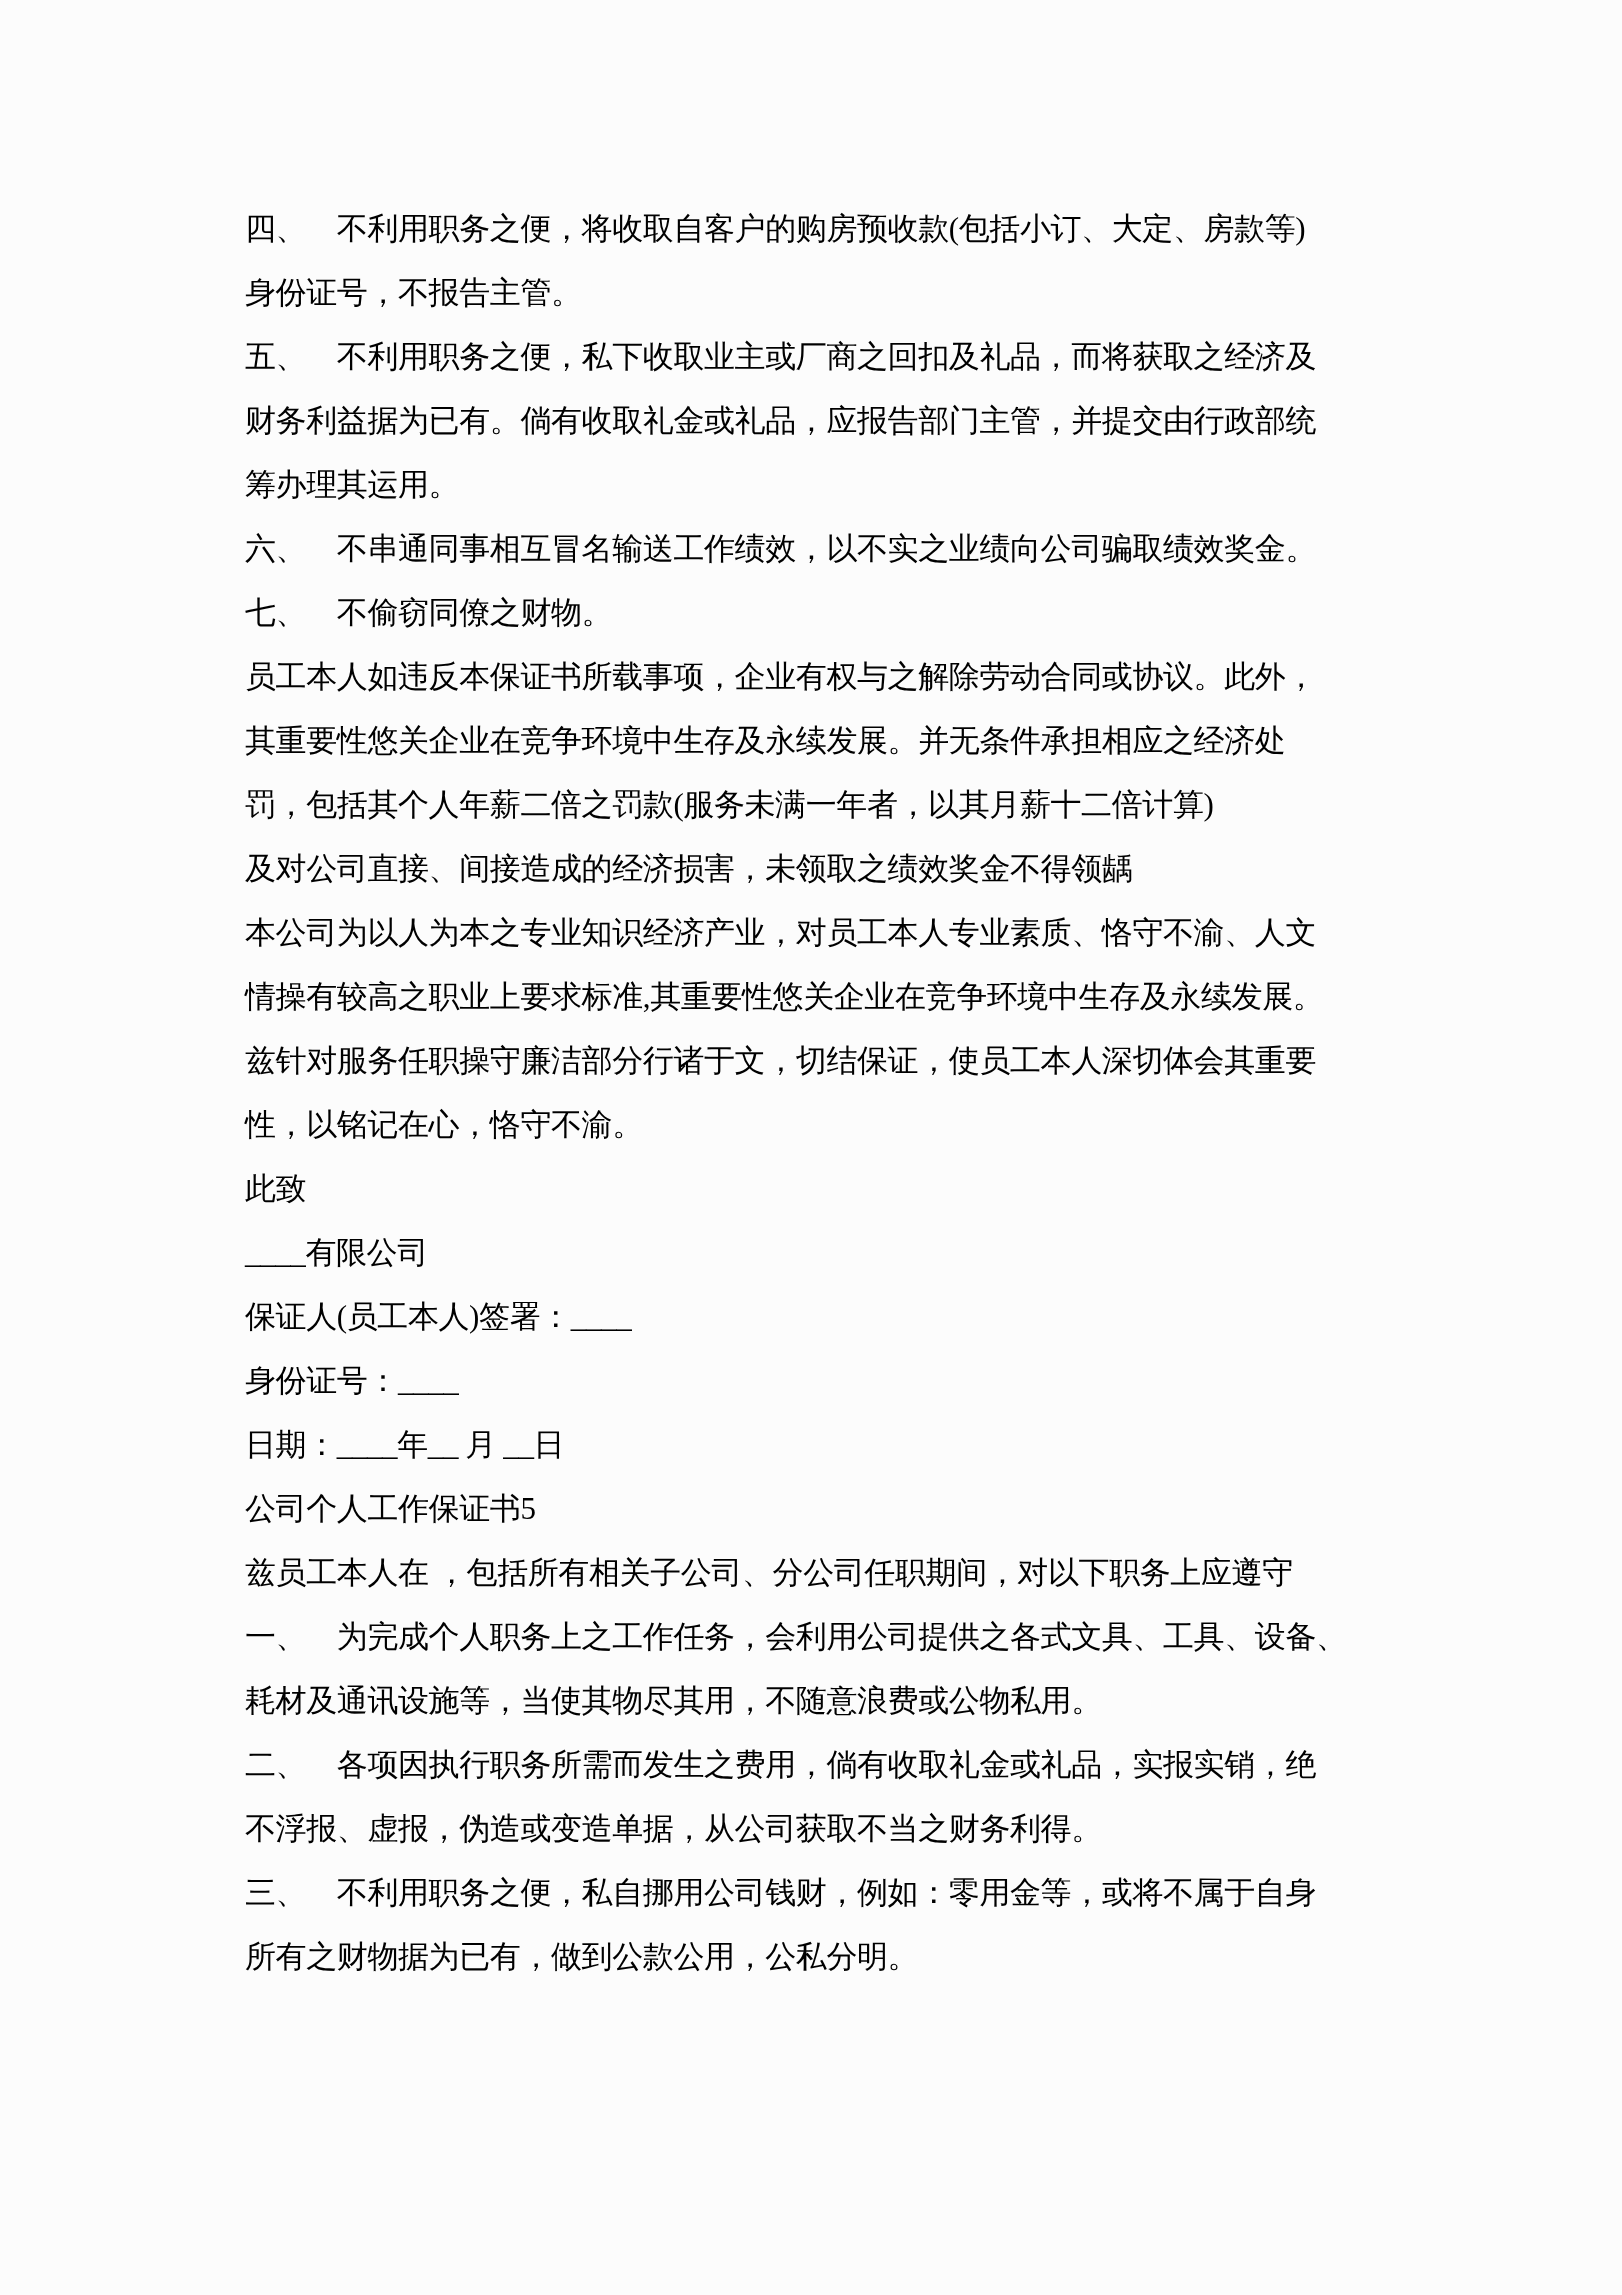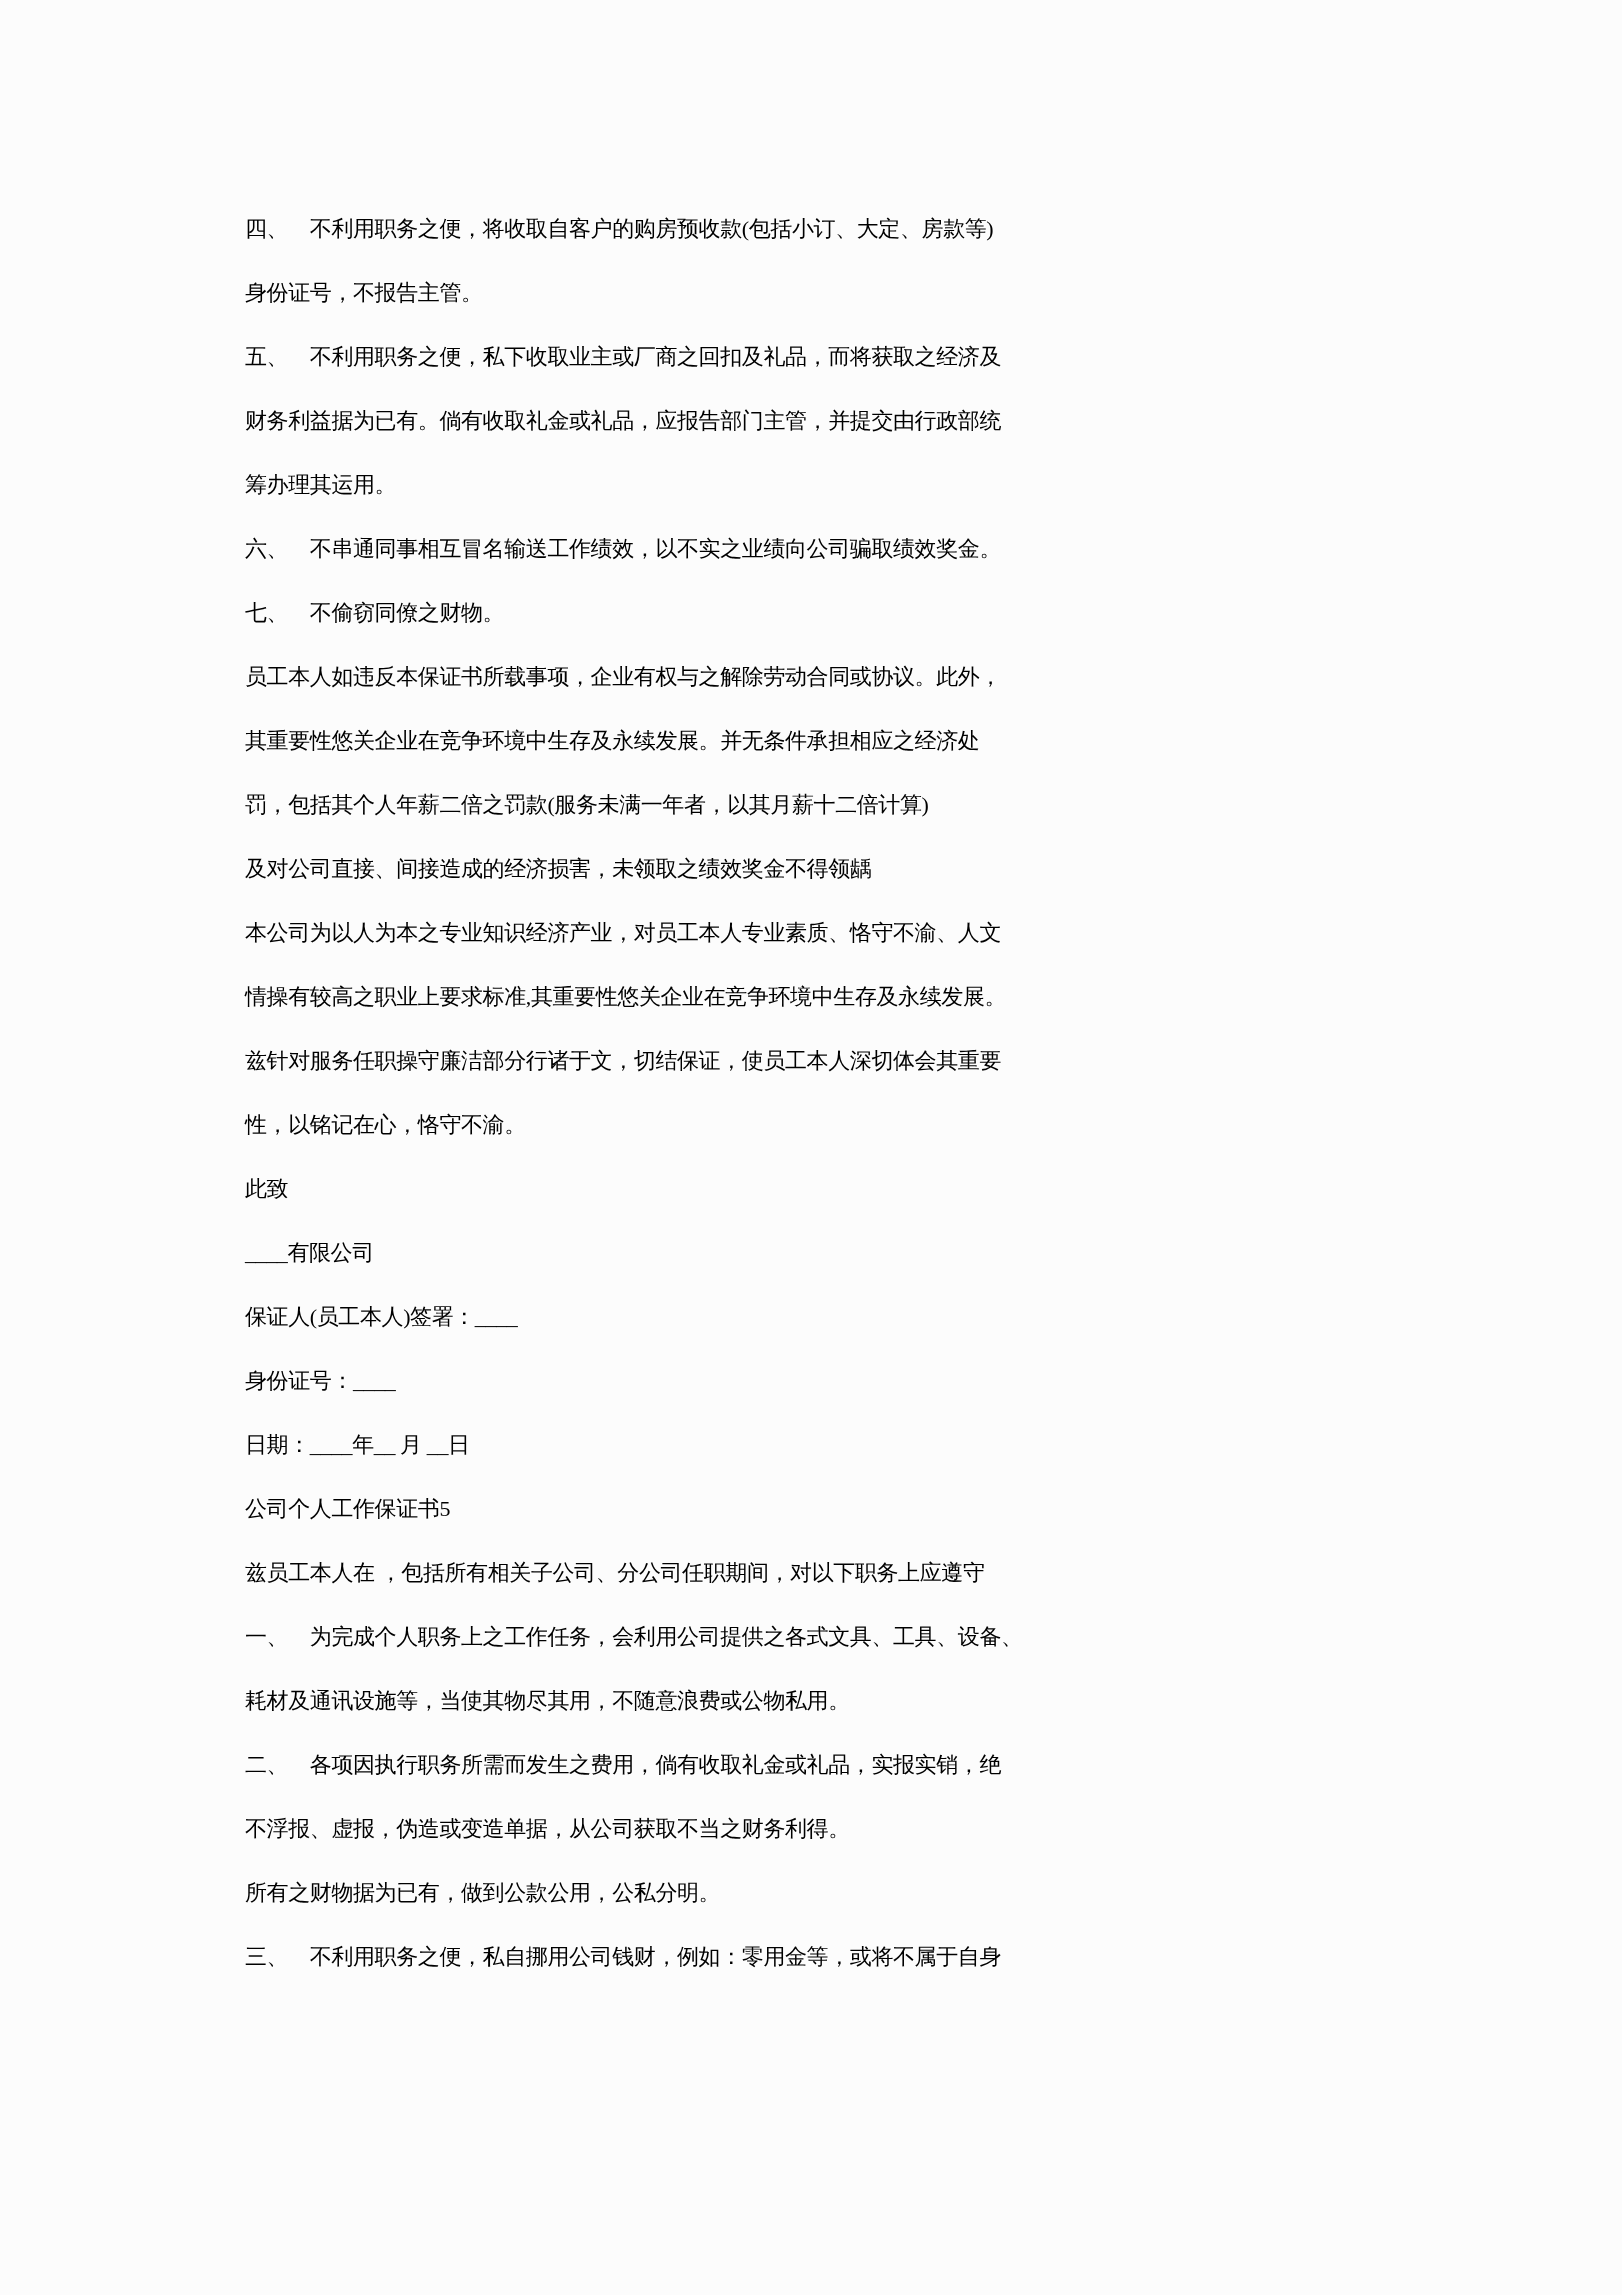--- a/index.html
+++ b/index.html
@@ -18,21 +18,21 @@
   }
   .textblock {
     position: absolute;
     left: 245px;
     top: 197px;
     width: 1139px;
   }
   .line {
     height: 64px;
     line-height: 64px;
-    font-size: 22px;
+    font-size: 31px;
     white-space: pre;
     letter-spacing: -0.4px;
     font-kerning: none;
   }
 </style>
 </head>
 <body>
 
 <div class="page">
   <div class="textblock">
@@ -55,17 +55,17 @@
       <div class="line">____有限公司</div>
       <div class="line">保证人(员工本人)签署：____</div>
       <div class="line">身份证号：____</div>
       <div class="line">日期：____年__ 月 __日</div>
       <div class="line">公司个人工作保证书5</div>
       <div class="line">兹员工本人在 ，包括所有相关子公司、分公司任职期间，对以下职务上应遵守</div>
       <div class="line">一、　为完成个人职务上之工作任务，会利用公司提供之各式文具、工具、设备、</div>
       <div class="line">耗材及通讯设施等，当使其物尽其用，不随意浪费或公物私用。</div>
       <div class="line">二、　各项因执行职务所需而发生之费用，倘有收取礼金或礼品，实报实销，绝</div>
       <div class="line">不浮报、虚报，伪造或变造单据，从公司获取不当之财务利得。</div>
+      <div class="line">三、　不利用职务之便，私自挪用公司钱财，例如：零用金等，或将不属于自身</div>
       <div class="line">所有之财物据为已有，做到公款公用，公私分明。</div>
-      <div class="line">三、　不利用职务之便，私自挪用公司钱财，例如：零用金等，或将不属于自身</div>
     </div>
 </div>
 
 
 </body></html>

